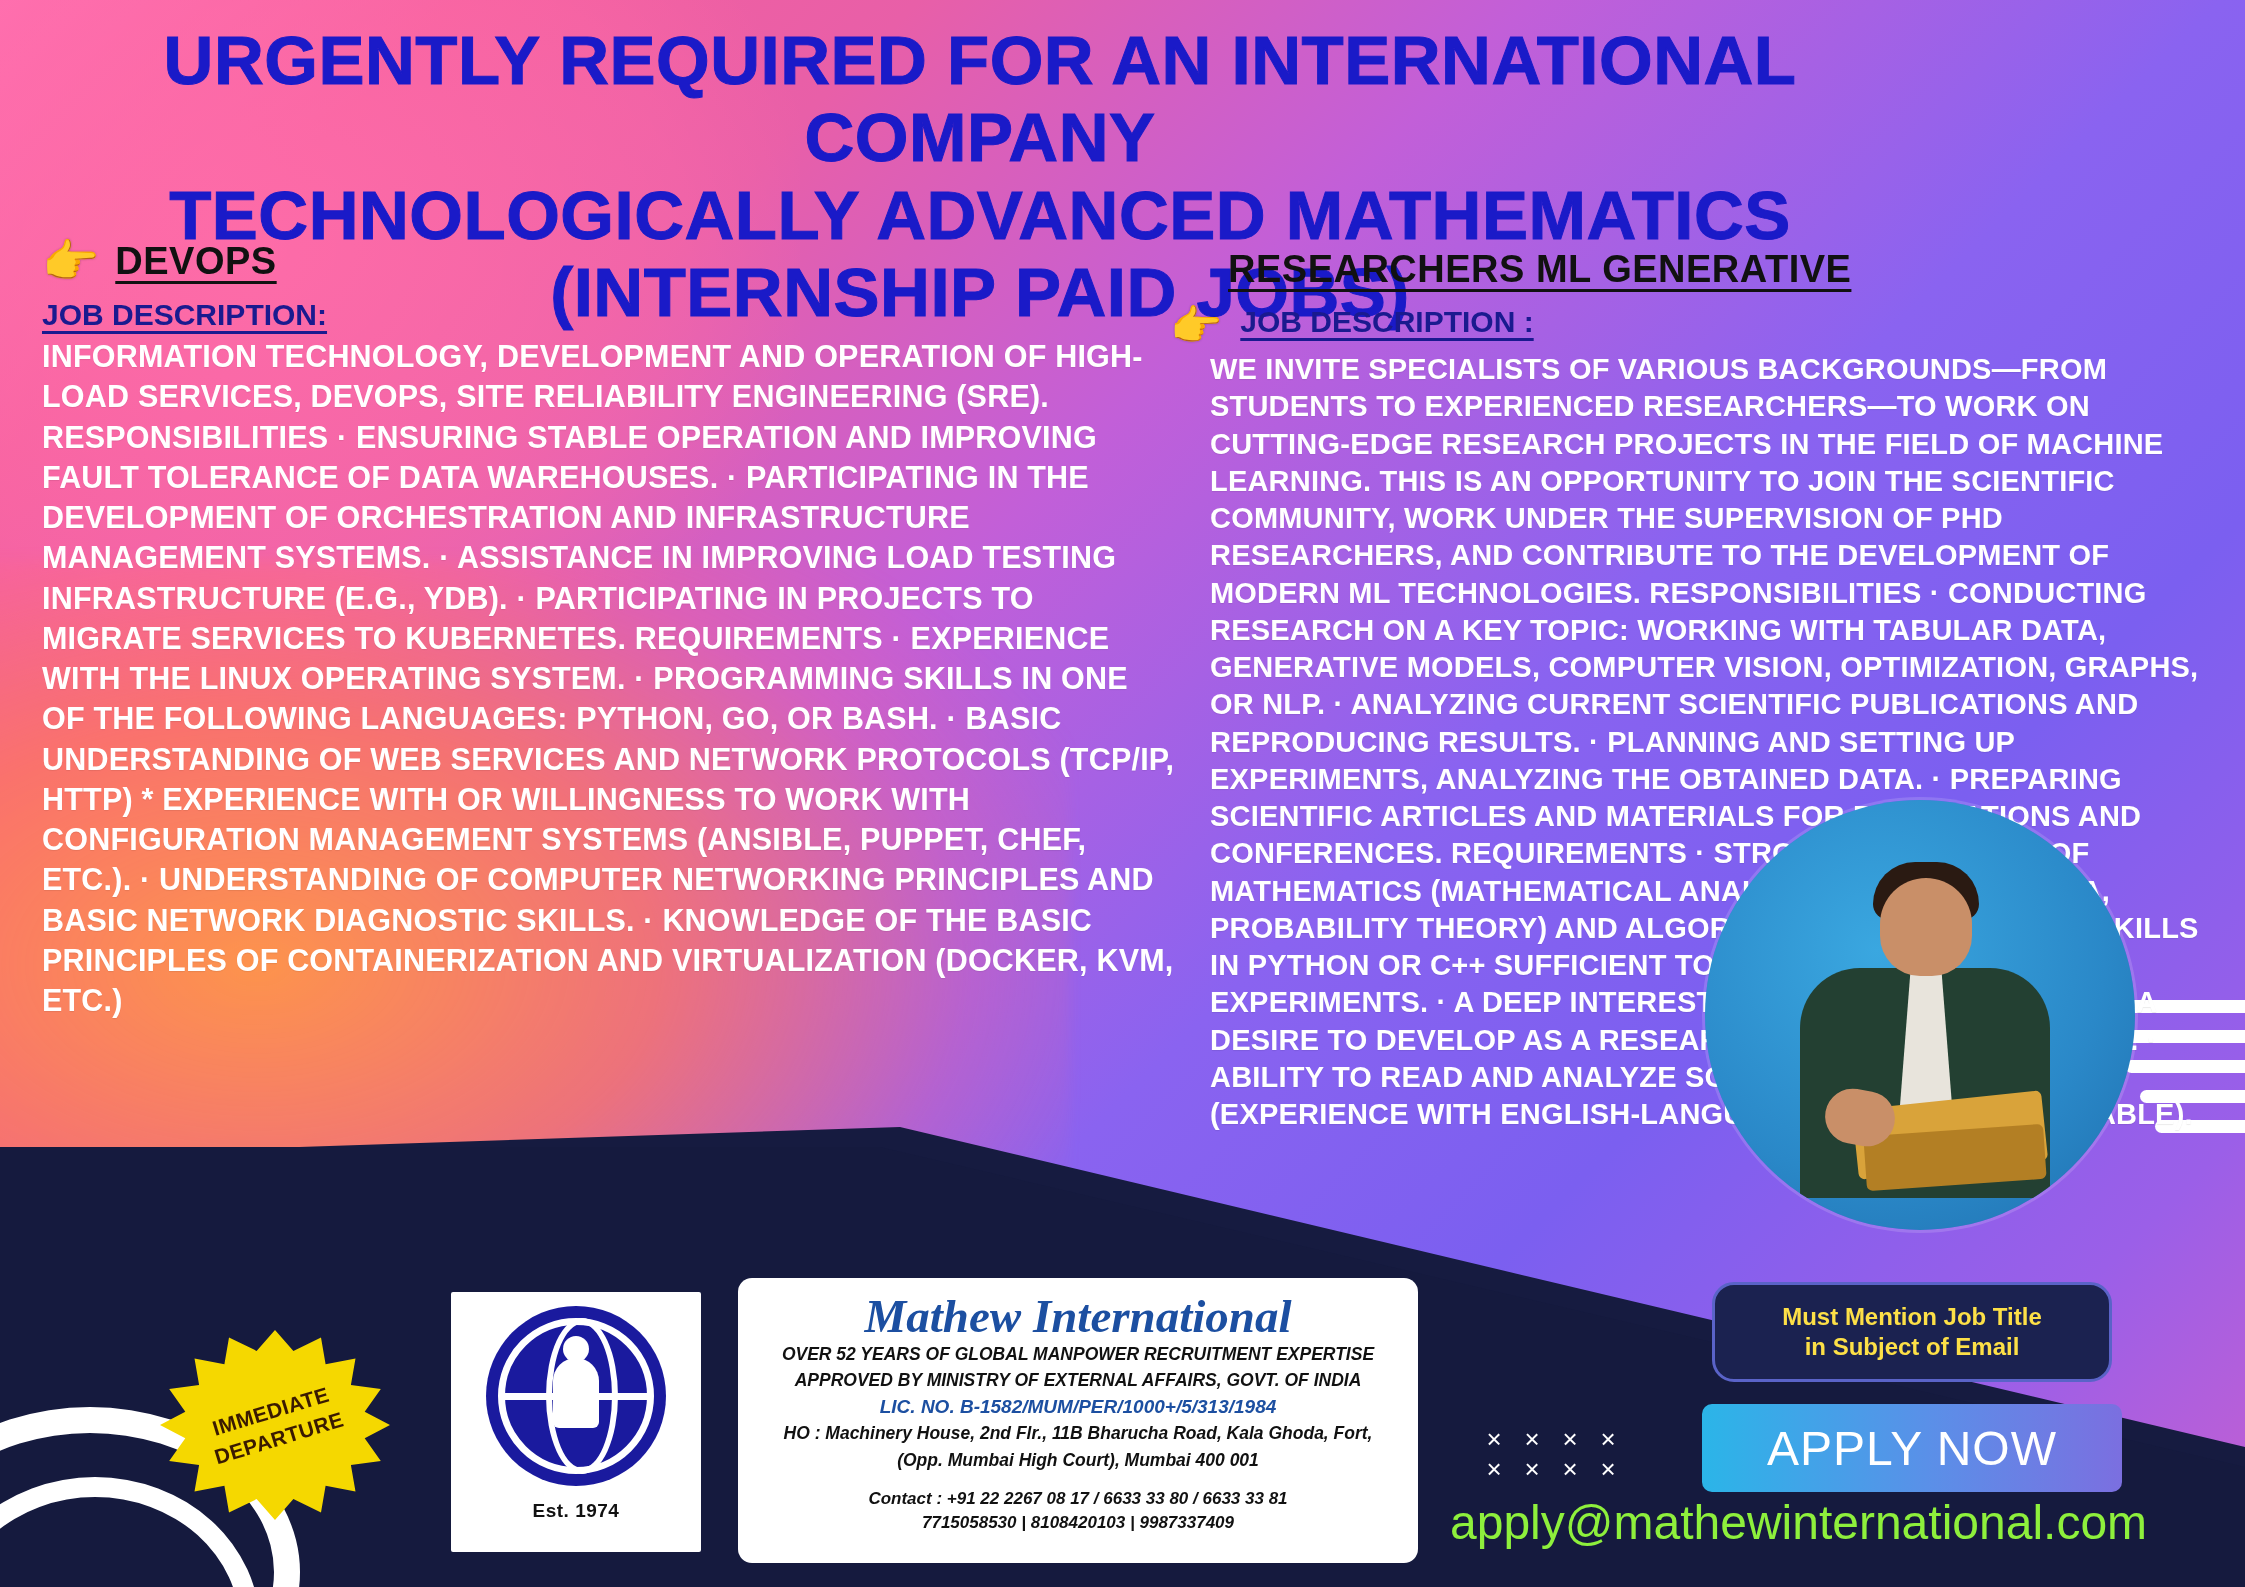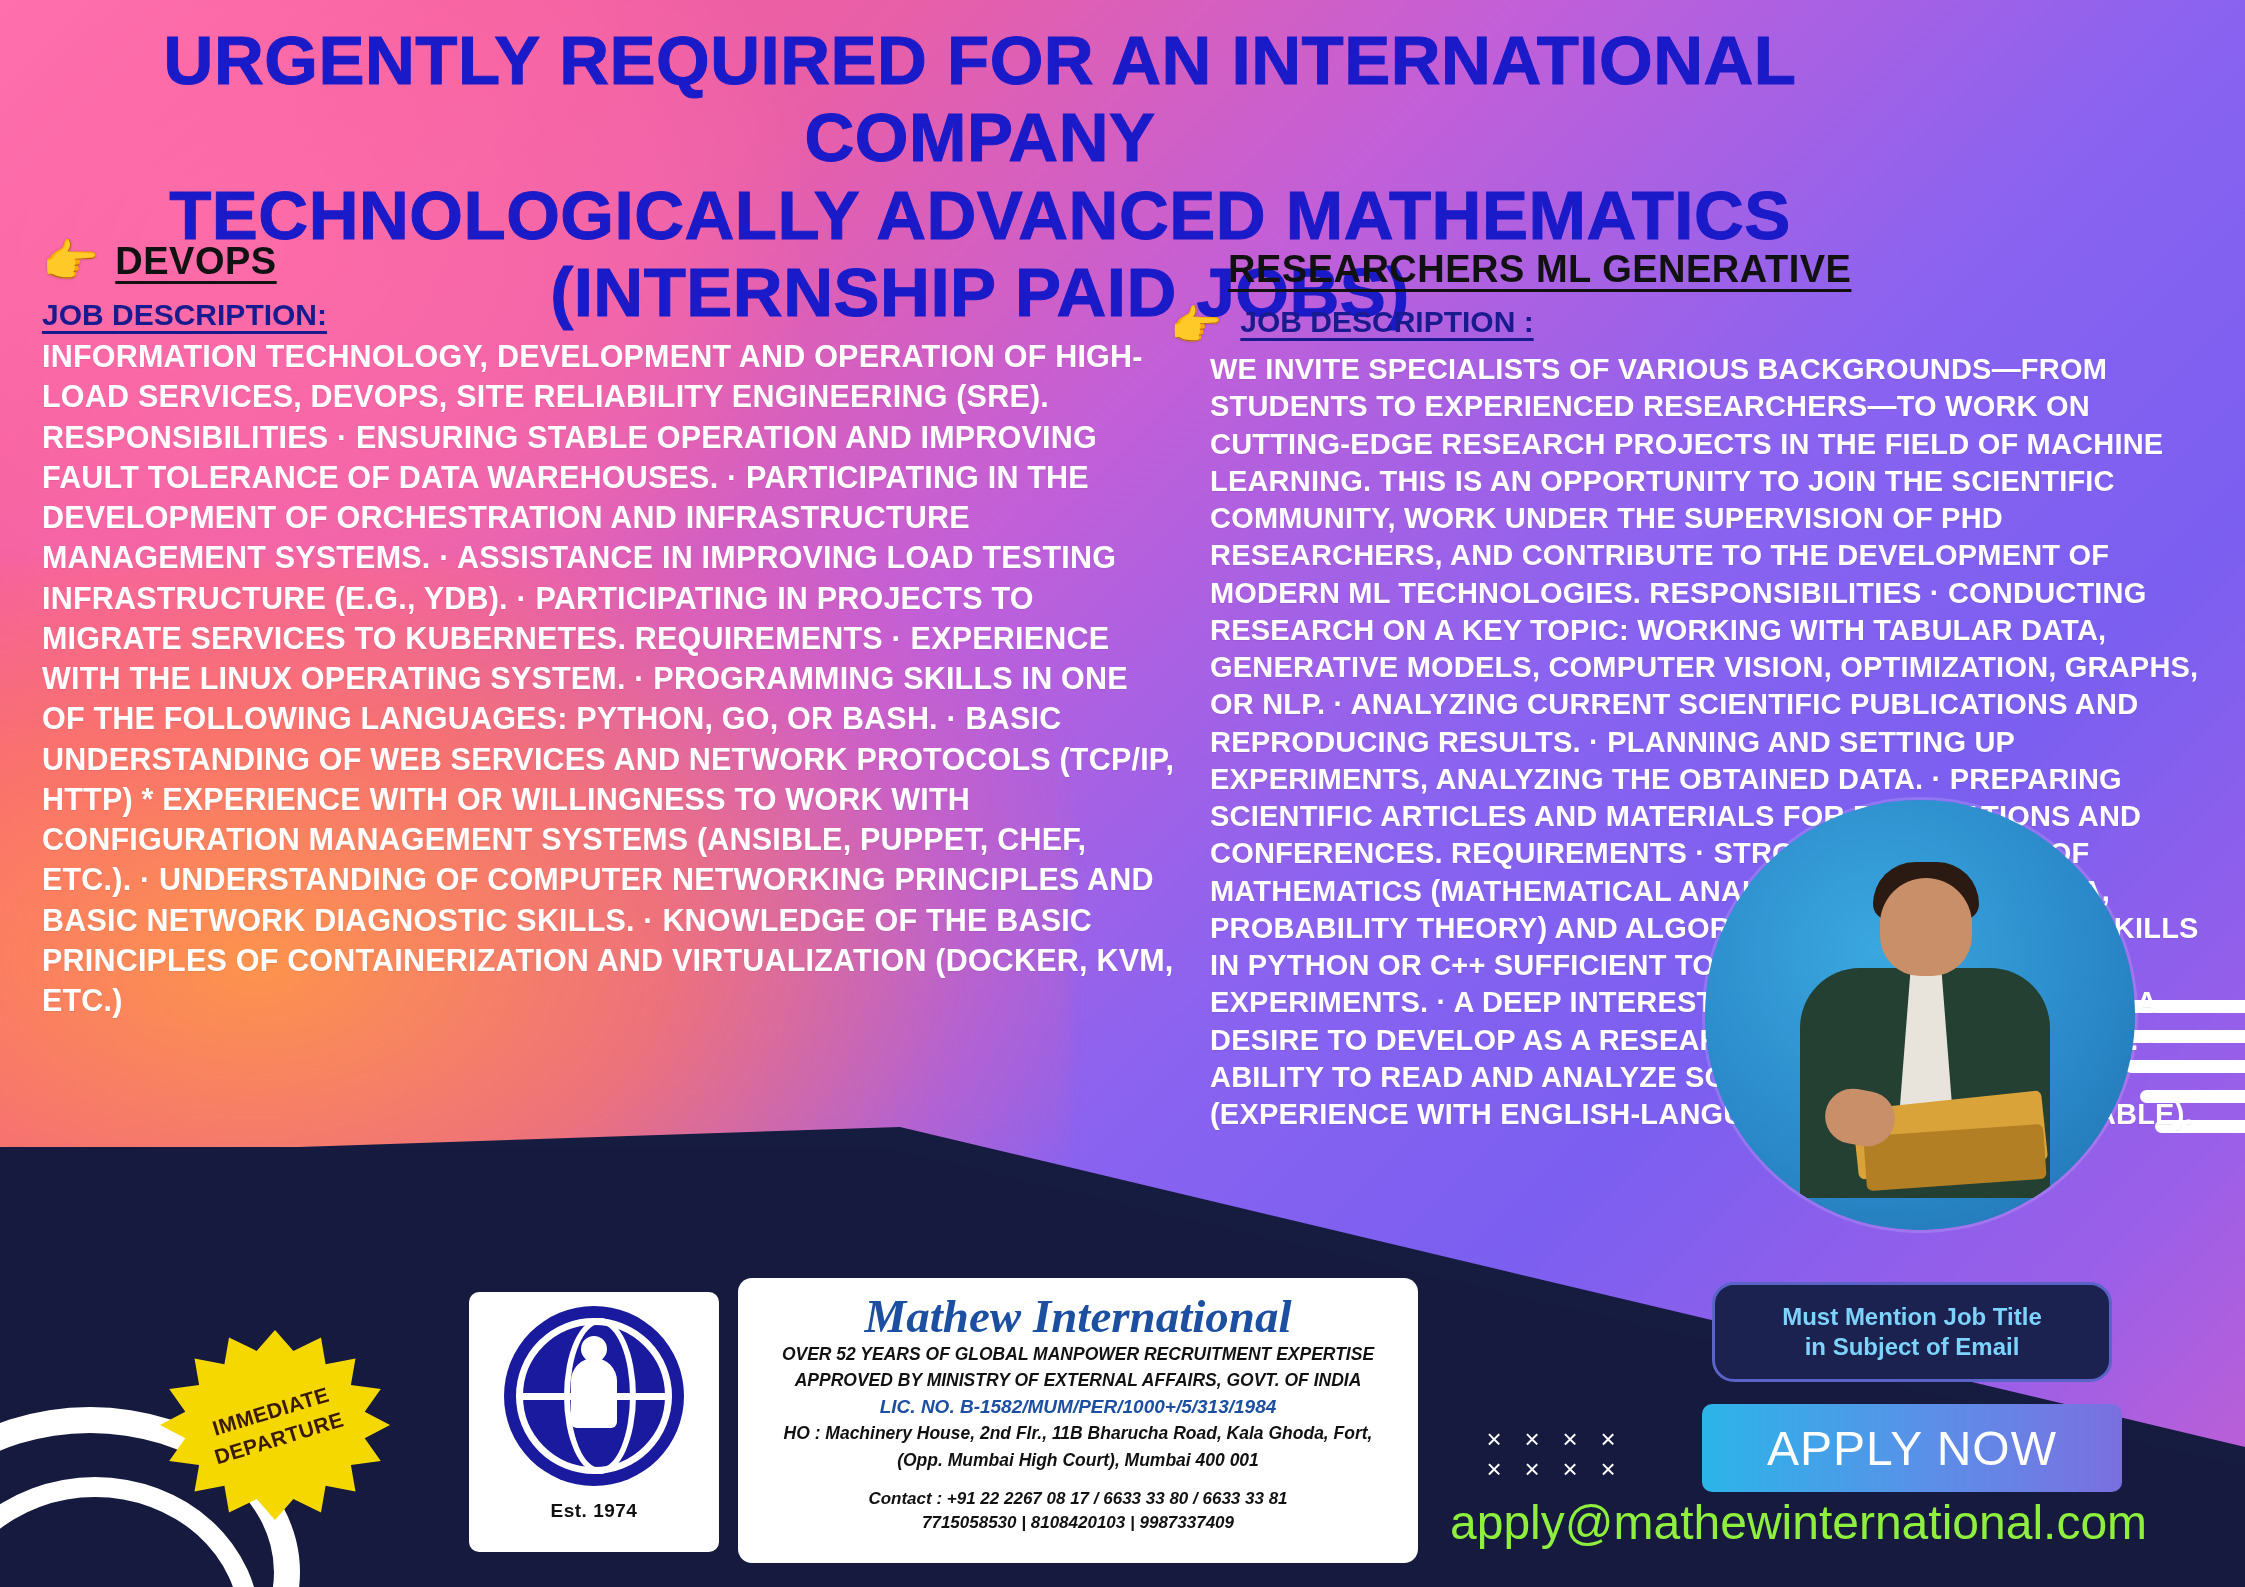--- a/index.html
+++ b/index.html
@@ -172,21 +172,21 @@
   
   #must-mention {
     position: absolute;
     left: 1712px; top: 1282px;
     width: 400px; height: 100px;
     background: #1b2250;
     border: 3px solid #5a63c8;
     border-radius: 22px;
     display: flex; align-items: center; justify-content: center;
     text-align: center;
-    color: #7dd3fc; font-weight: bold; font-size: 24px; line-height: 1.25;
+    color: #fde047; font-weight: bold; font-size: 24px; line-height: 1.25;
   }
 
   
   #apply-now {
     position: absolute;
     left: 1702px; top: 1404px;
     width: 420px; height: 88px;
     background: linear-gradient(90deg, #2bb5e8 0%, #5b8fe8 55%, #7b6fe0 100%);
     border-radius: 10px;
     display: flex; align-items: center; justify-content: center;
@@ -224,24 +224,24 @@
     position: absolute; inset: 0;
     display: flex; flex-direction: column; align-items: center; justify-content: center;
     transform: rotate(-17deg);
     color: #3a1a00; font-weight: bold; font-size: 21px; line-height: 1.35;
     text-align: center; letter-spacing: 0.5px;
   }
 
   
   #logo-box {
     position: absolute;
-    left: 469px; top: 1292px;
+    left: 451px; top: 1292px;
     width: 250px; height: 260px;
     background: #ffffff;
-    border-radius: 10px;
+    border-radius: 2px;
     display: flex; flex-direction: column; align-items: center; justify-content: flex-start;
     padding-top: 14px;
   }
   #logo-box .globe {
     width: 180px; height: 180px; border-radius: 50%;
     background: #1a1a9e;
     position: relative;
     display: flex; align-items: center; justify-content: center;
   }
   #logo-box .globe::before {

